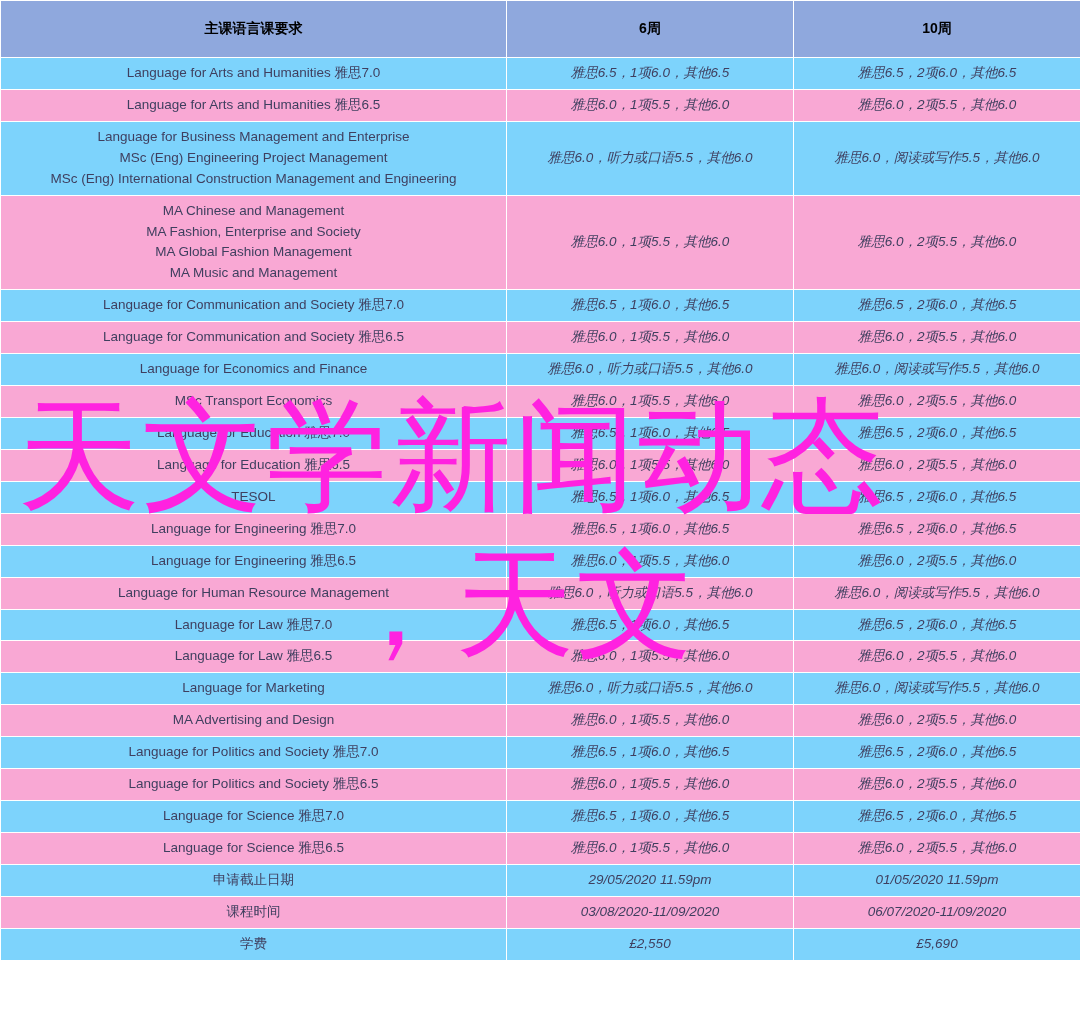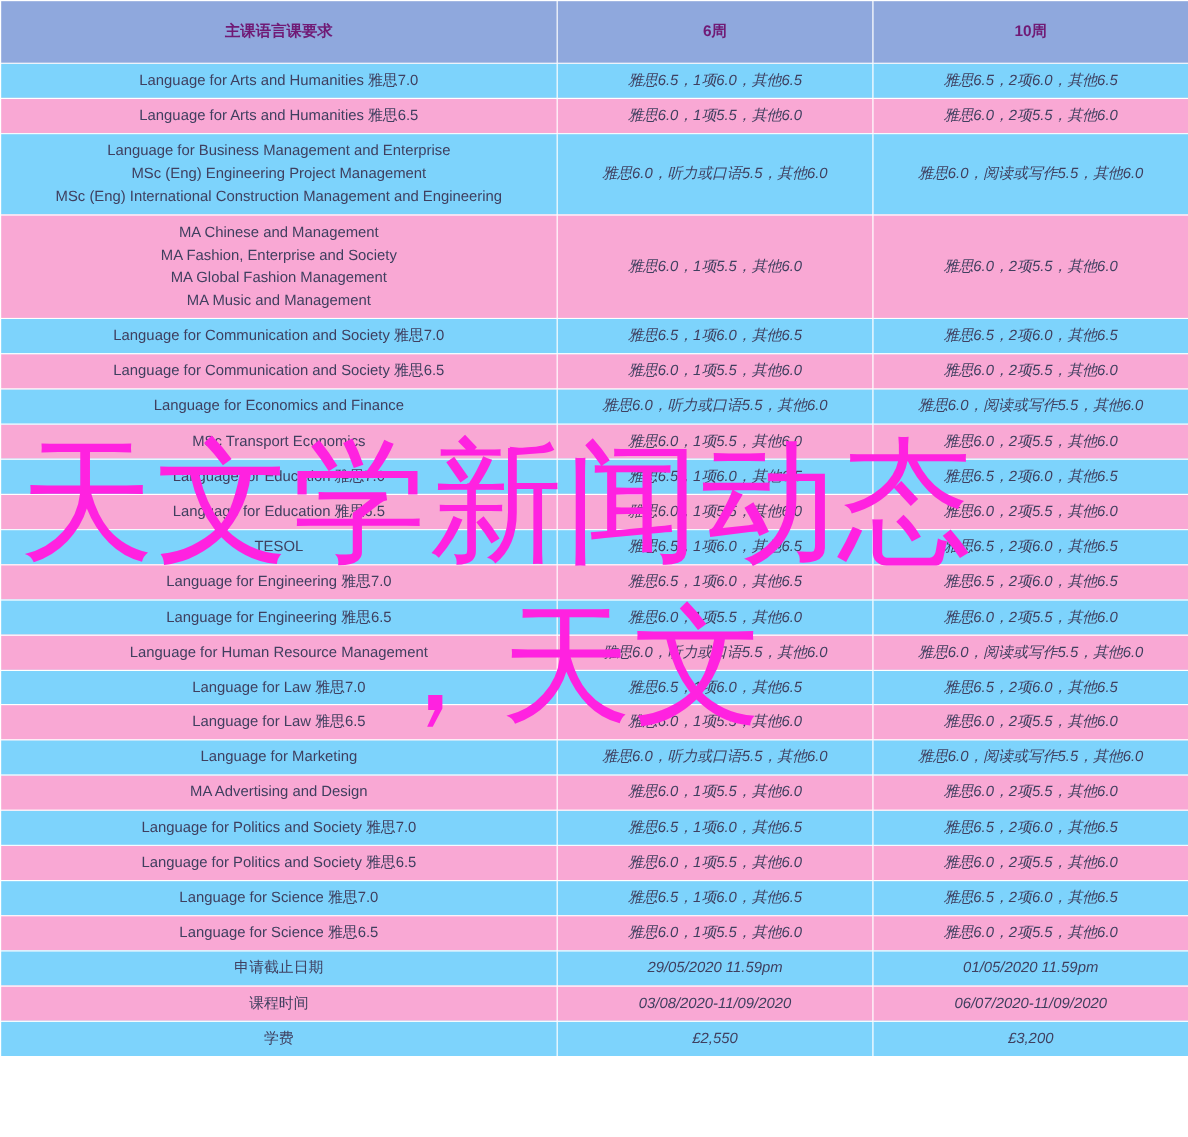--- a/index.html
+++ b/index.html
@@ -34,21 +34,21 @@
     border: 1px solid #ffffff;
     text-align: center;
     vertical-align: middle;
     color: #3f3f5f;
     font-size: 13.5px;
     padding: 5px 8px;
     line-height: 1.55;
   }
   table.course-table thead th {
     background: #8fa8dd;
-    color: #701a75;
+    color: #000000;
     font-weight: bold;
     font-size: 14px;
     height: 46px;
   }
   tr.odd td { background: #7dd3fc; }
   tr.even td { background: #f9a8d4; }
 
   td.multi { line-height: 1.7; }
   td.cell-ch { font-size: 13px; font-style: italic; }
 
@@ -221,21 +221,21 @@
           <td class="cell-ch">01/05/2020 11.59pm</td>
         </tr>
         <tr class="even">
           <td>课程时间</td>
           <td class="cell-ch">03/08/2020-11/09/2020</td>
           <td class="cell-ch">06/07/2020-11/09/2020</td>
         </tr>
         <tr class="odd">
           <td>学费</td>
           <td class="cell-ch">£2,550</td>
-          <td class="cell-ch">£3,200</td>
+          <td class="cell-ch">£5,690</td>
         </tr>
       </tbody>
   </table>
 </div>
 
 <div class="overlay">
   <div class="overlay-line1">天文学新闻动态</div>
   <div class="overlay-line2">，天文</div>
 </div>
 

